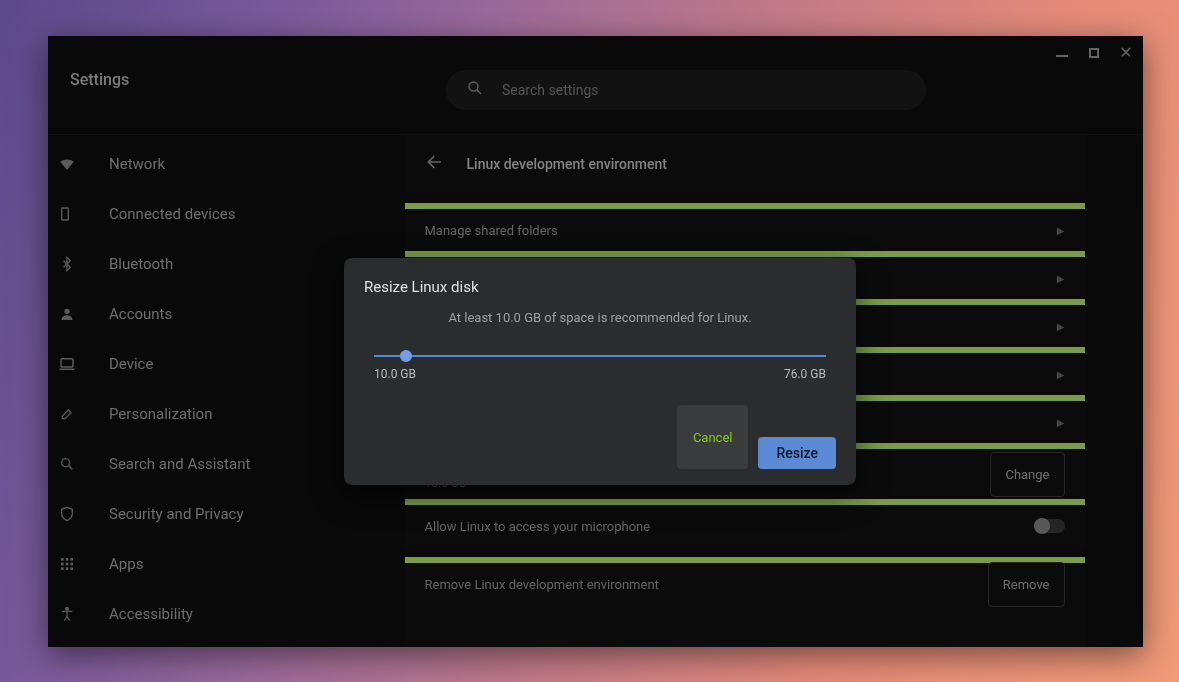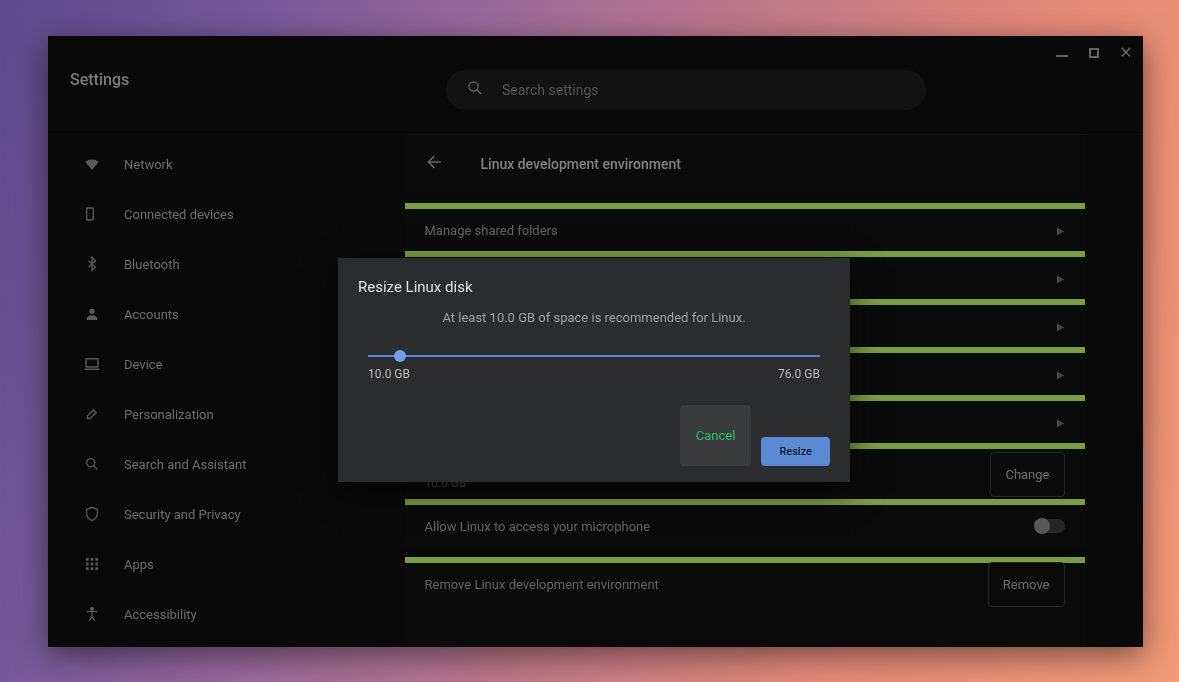--- a/index.html
+++ b/index.html
@@ -69,24 +69,24 @@
   }
   .sidebar {
     width: 298px;
     background: #0e0e0e;
     padding-top: 4px;
   }
   .nav-item {
     height: 50px;
     display: flex;
     align-items: center;
-    padding-left: 34px;
-    gap: 22px;
+    padding-left: 9px;
+    gap: 32px;
     color: #a8a8a8;
-    font-size: 13px;
+    font-size: 15px;
     cursor: pointer;
   }
   .nav-item .nicon { width: 20px; height: 20px; display:flex; align-items:center; justify-content:center; color:#8a8a8a; flex-shrink:0; }
   .content-area {
     flex: 1;
     background: #0e0e0e;
     position: relative;
     display: flex;
     justify-content: center;
   }
@@ -94,21 +94,21 @@
     width: 680px;
     background: #121212;
     height: 100%;
     position: relative;
   }
   .panel-header {
     height: 58px;
     display: flex;
     align-items: center;
     padding-left: 20px;
-    gap: 36px;
+    gap: 22px;
   }
   .back-arrow { color: #9a9a9a; cursor:pointer; }
   .panel-title { color: #c8c8c8; font-size: 14px; font-weight: 500; }
   .row {
     height: 48px;
     border-top: 6px solid #bef264;
     display: flex;
     align-items: center;
     justify-content: space-between;
     padding: 0 20px;
@@ -137,24 +137,24 @@
   .section-gap { height: 10px; background:#0e0e0e; }
   
   .overlay {
     position: absolute;
     left: 0; top: 0; right: 0; bottom: 0;
     background: rgba(0,0,0,0.35);
     pointer-events: none;
   }
   .dialog {
     position: absolute;
-    left: 290px; top: 222px;
+    left: 296px; top: 222px;
     width: 512px;
     background: #2b2c2e;
-    border-radius: 0;
+    border-radius: 8px;
     box-shadow: 0 10px 30px rgba(0,0,0,0.6);
     padding: 20px 20px 16px 20px;
     z-index: 10;
   }
   .dialog-title { color: #e0e0e0; font-size: 15px; margin-bottom: 14px; }
   .dialog-sub { color: #a0a0a0; font-size: 13px; margin-bottom: 30px; text-align: center; }
   .slider-track {
     position: relative;
     height: 2px;
     background: #5688d8;
@@ -176,32 +176,32 @@
     font-size: 12px;
   }
   .dialog-actions {
     display: flex;
     justify-content: flex-end;
     gap: 10px;
     margin-top: 24px;
   }
   .btn-cancel {
     background: #3a3b3d;
-    color: #22c55e;
+    color: #84cc16;
     border: none;
     font-size: 13px;
     padding: 22px 16px;
     border-radius: 4px;
     cursor: pointer;
   }
   .btn-primary {
     background: #5a8ad4;
     color: #0e1a2a;
     border: none;
-    font-size: 11px;
+    font-size: 14px;
     font-weight: 500;
     padding: 8px 18px;
     border-radius: 4px;
     cursor: pointer;
     margin-top: 32px;
   }
 </style>
 </head>
 <body>
 

